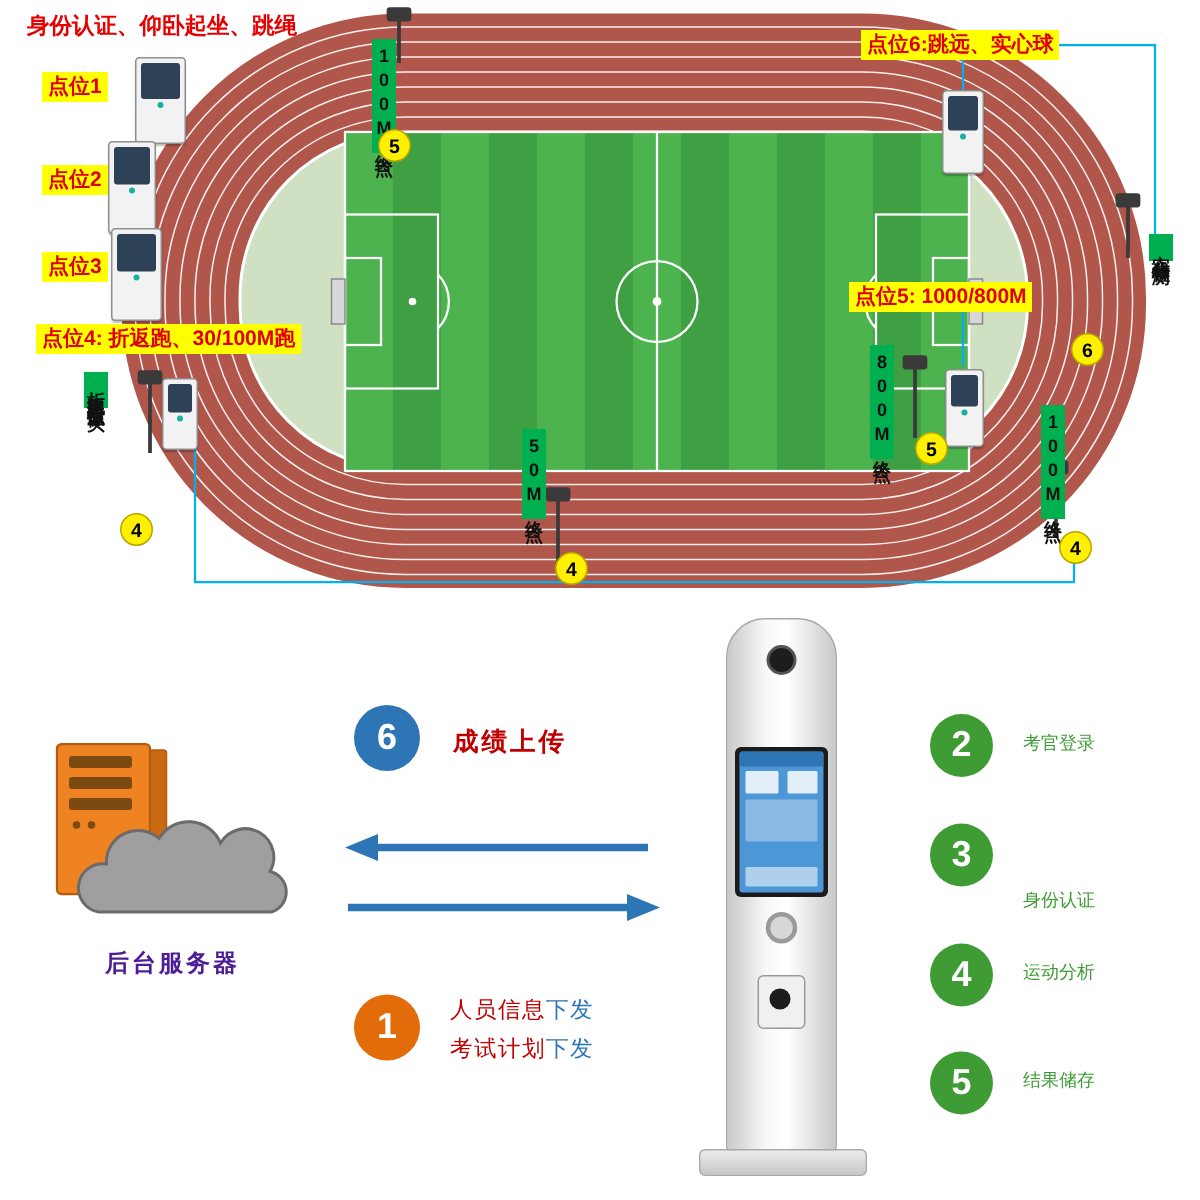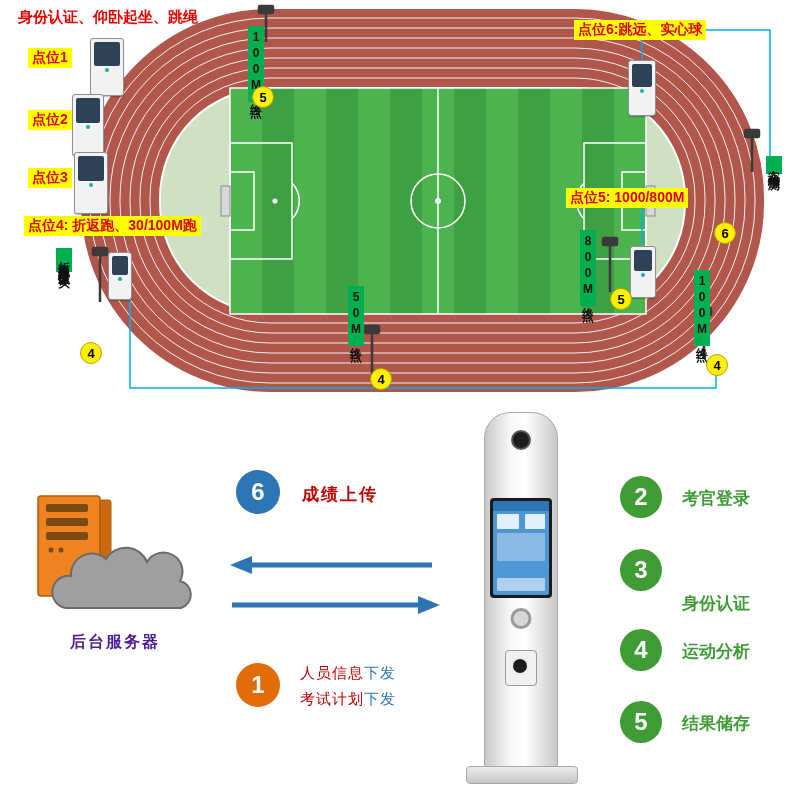--- a/index.html
+++ b/index.html
@@ -43,21 +43,21 @@
   .c-orange{background:#e36c0a;}
   .c-green{background:#3f9c35;width:42px;height:42px;}
   .flow-red{position:absolute;color:#c00000;font-weight:bold;font-size:17px;letter-spacing:2px;z-index:5;}
   .dl-line{position:absolute;font-weight:normal;font-size:15px;letter-spacing:1px;z-index:5;white-space:nowrap;}
   .dl-line .red{color:#c00000;}
   .dl-line .blue{color:#2e75b6;}
   .server-label{
     position:absolute;left:30px;top:632px;width:170px;text-align:center;
     color:#4c1d95;font-weight:bold;font-size:16px;letter-spacing:2px;z-index:5;
   }
-  .step-label{position:absolute;left:682px;color:#3f9c35;font-weight:bold;font-size:17px;z-index:5;white-space:nowrap;}
+  .step-label{position:absolute;left:682px;color:#3f9c35;font-weight:normal;font-size:12px;z-index:5;white-space:nowrap;}
   
   .kiosk{position:absolute;left:478px;top:412px;width:86px;height:372px;z-index:4;}
   .kiosk .pillar{position:absolute;left:6px;right:6px;top:0;bottom:14px;
     background:linear-gradient(90deg,#c9c9c9,#f7f7f7 35%,#ffffff 55%,#c9c9c9);
     border:1px solid #a8a8a8;border-radius:26px 26px 6px 6px;}
   .kiosk .cam{position:absolute;top:18px;left:50%;transform:translateX(-50%);
     width:16px;height:16px;background:#1d1d1d;border-radius:50%;border:2px solid #555;}
   .kiosk .screen{position:absolute;top:86px;left:50%;transform:translateX(-50%);
     width:62px;height:100px;background:#1b1b1b;border-radius:4px;padding:3px;box-sizing:border-box;}
   .kiosk .ui{width:100%;height:100%;background:#4e97d6;border-radius:2px;position:relative;overflow:hidden;}

